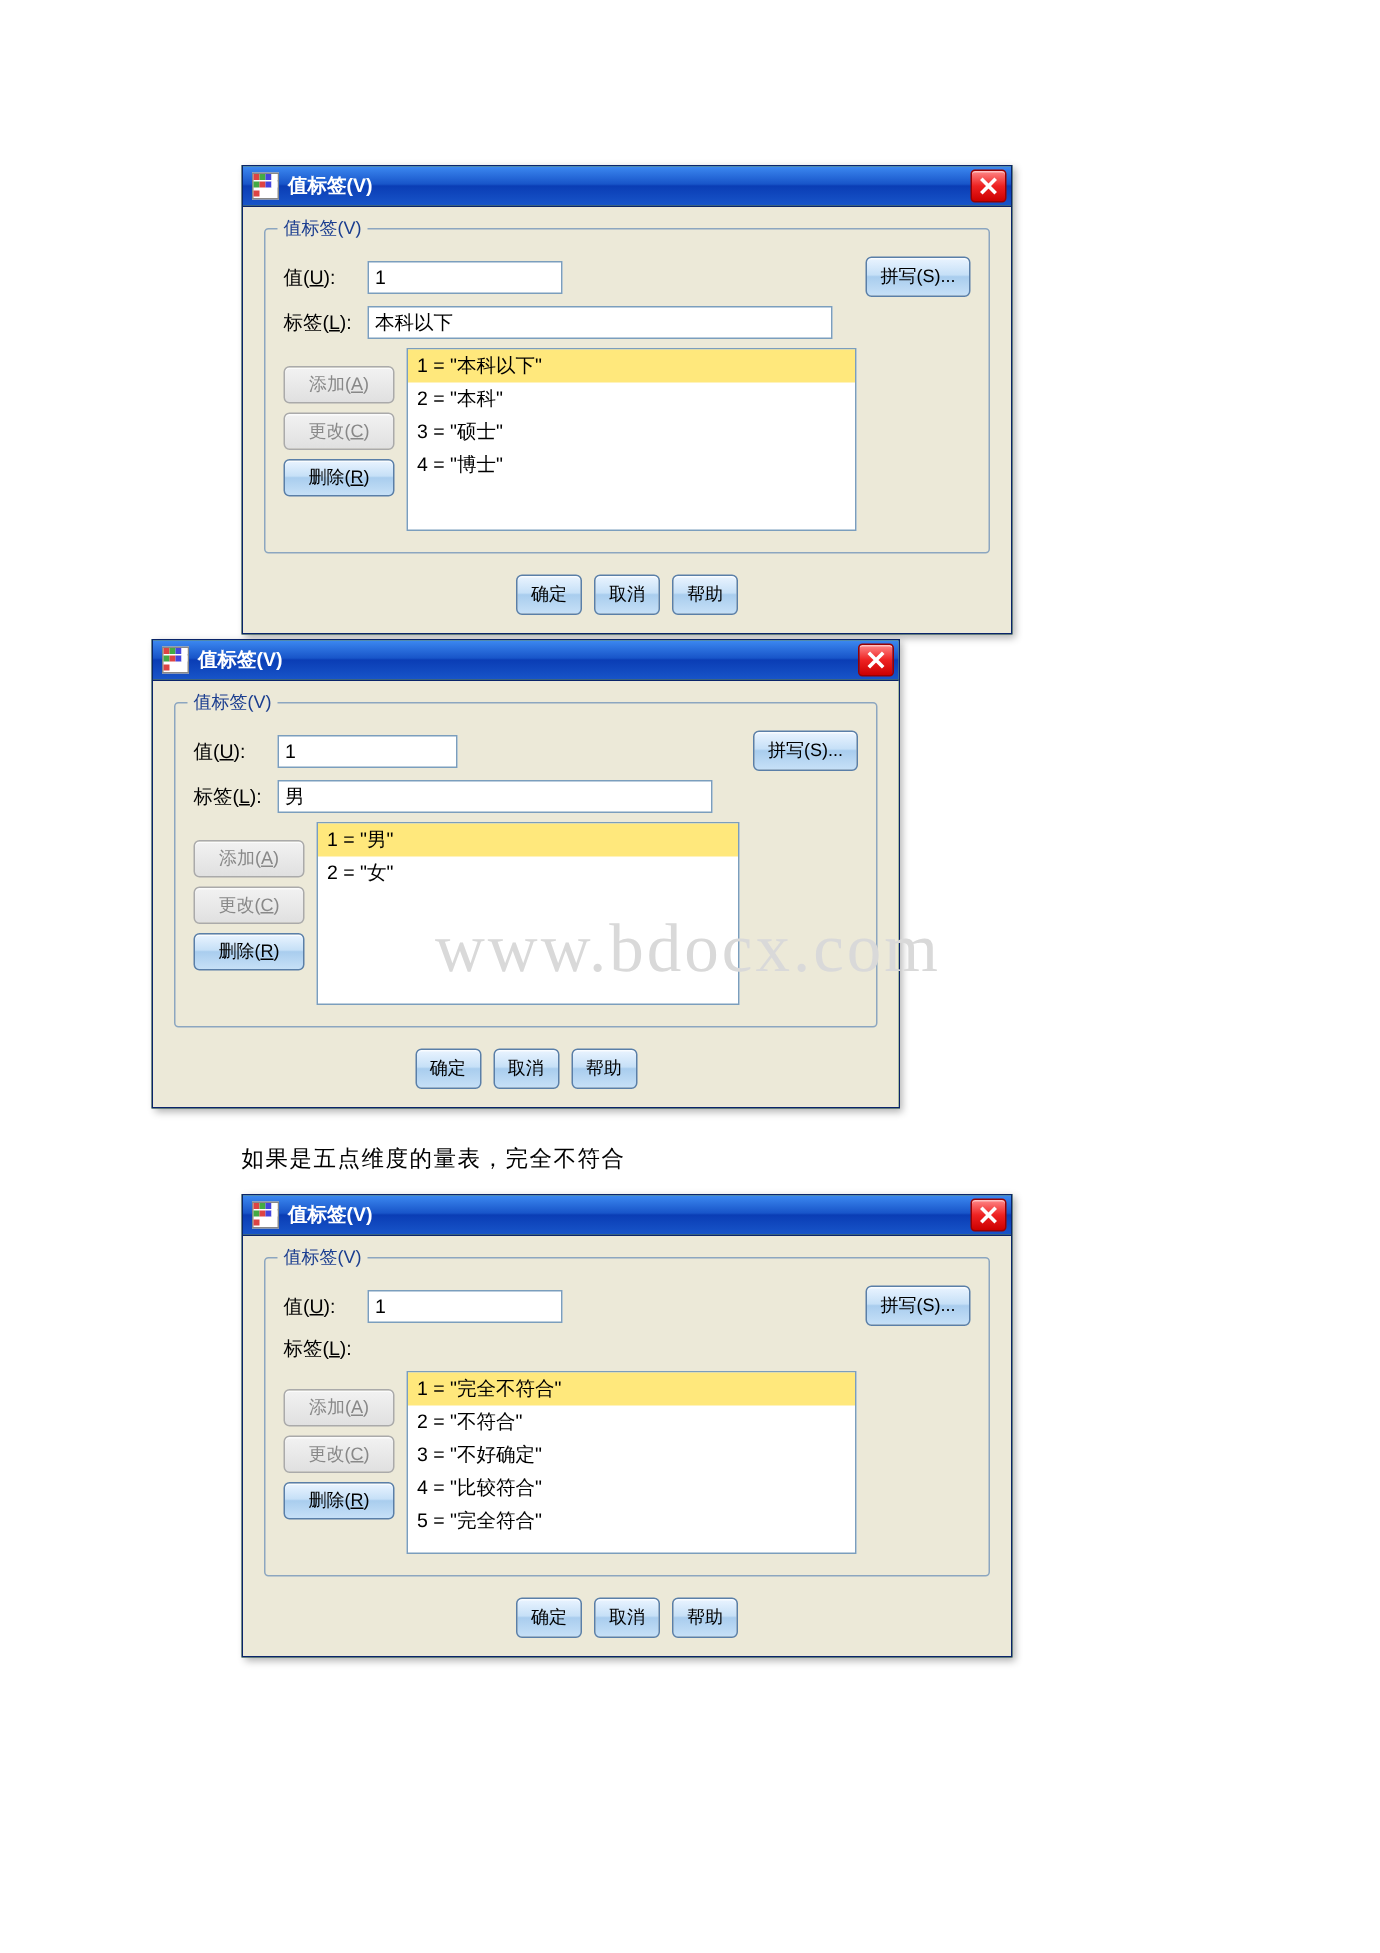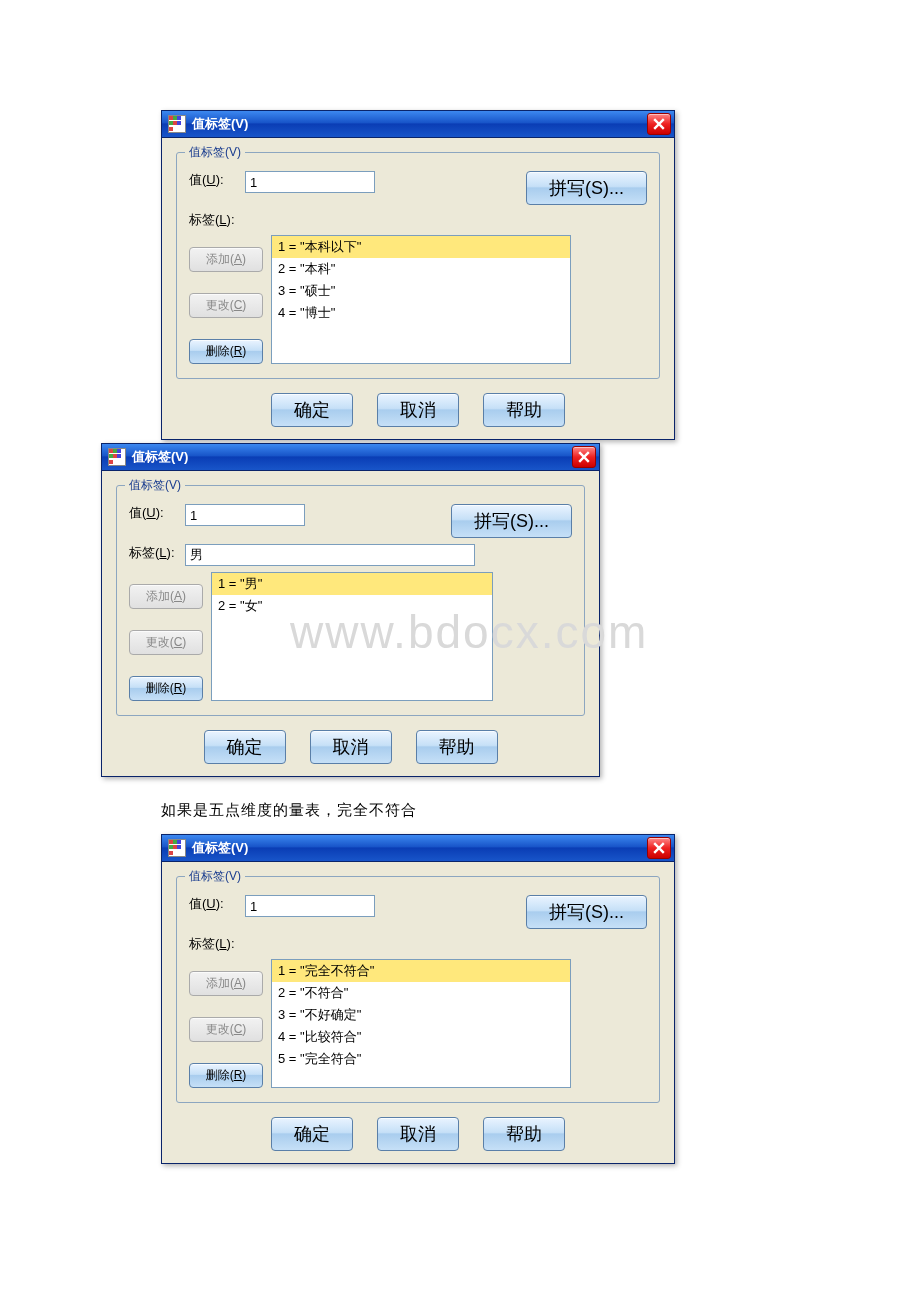--- a/index.html
+++ b/index.html
@@ -14,42 +14,42 @@
 .titlebar .ticon .r{background:#d44}
 .titlebar .ticon .g{background:#4a4}
 .titlebar .ticon .b{background:#44d}
 .titlebar .ticon .w{background:#fff}
 .titlebar .ttl{flex:1}
 .closebtn{width:22px;height:20px;background:linear-gradient(to bottom,#f88 0%,#e22 50%,#c00 100%);border:1px solid #900;border-radius:3px;display:flex;align-items:center;justify-content:center;box-shadow:inset 0 1px 0 rgba(255,255,255,0.5);cursor:pointer}
 .closebtn svg{width:12px;height:12px}
 .body{padding:14px 14px 12px 14px;background:#ece9d8}
 .groupbox{border:1px solid #8ca6c0;border-radius:3px;padding:18px 12px 14px 12px;position:relative;background:#ece9d8}
 .grouplabel{position:absolute;top:-9px;left:8px;background:#ece9d8;padding:0 4px;color:#1a3d8f;font-size:12px}
-.row{display:flex;margin-bottom:6px}
+.row{display:flex;align-items:center;margin-bottom:6px}
 .lbl{width:56px;text-align:left;color:#000}
 .lbl .ul{text-decoration:underline}
 .txt{border:1px solid #7b9ebd;background:#fff;height:22px;padding:2px 4px;font-size:13px;box-sizing:border-box}
 .txt.val{width:130px}
 .txt.lab{width:310px}
 .d2 .txt.val{width:120px}
 .d2 .txt.lab{width:290px}
 .spellbtn{margin-left:auto}
-.btn{background:linear-gradient(to bottom,#eaf4ff 0%,#c6e0f7 45%,#a9cdee 50%,#c6e0f7 100%);border:1px solid #5a7fa8;border-radius:4px;padding:4px 22px;font-size:18px;cursor:pointer;color:#000;box-shadow:inset 0 1px 0 rgba(255,255,255,0.7)}
+.btn{background:linear-gradient(to bottom,#eaf4ff 0%,#c6e0f7 45%,#a9cdee 50%,#c6e0f7 100%);border:1px solid #5a7fa8;border-radius:4px;padding:4px 9px;font-size:12px;cursor:pointer;color:#000;box-shadow:inset 0 1px 0 rgba(255,255,255,0.7)}
 .btn.disabled{color:#888;background:linear-gradient(to bottom,#f2f2f2 0%,#e0e0e0 100%);border-color:#aaa;cursor:default}
 .listarea{display:flex;margin-top:4px}
-.sidebtns{width:74px;display:flex;flex-direction:column;gap:21px;padding-top:12px}
+.sidebtns{width:74px;display:flex;flex-direction:column;gap:6px;padding-top:12px}
 .sidebtns .btn{padding:3px 6px;font-size:12px;white-space:nowrap}
 .sidebtns .btn .ul{text-decoration:underline}
 .listbox{border:1px solid #7b9ebd;background:#fff;margin-left:8px;flex:1;min-height:120px;max-width:298px;font-size:13px}
 .d2 .listbox{max-width:280px}
 .listitem{padding:2px 6px;white-space:nowrap}
 .listitem.sel{background:#ffe87c}
-.dlgbtns{display:flex;justify-content:center;gap:24px;margin-top:14px}
+.dlgbtns{display:flex;justify-content:center;gap:8px;margin-top:14px}
 .between-text{margin:24px 0 14px 65px;font-size:15px;color:#000;letter-spacing:1px}
-.watermark{position:absolute;pointer-events:none;color:#d9d9d9;font-size:46px;font-family:Liberation Sans, sans-serif;letter-spacing:2px;z-index:999}
+.watermark{position:absolute;pointer-events:none;color:#d9d9d9;font-size:46px;font-family:Liberation Serif, serif;letter-spacing:2px;z-index:999}
 .wm1{left:290px;top:605px}
 .container{position:relative}
 </style>
 </head>
 <body>
 
 <div class="page container">
 <div class="watermark wm1">www.bdocx.com</div>
 
 <div class="dialog d1">
@@ -75,20 +75,21 @@
   <div class="body">
     <div class="groupbox">
       <span class="grouplabel">值标签(V)</span>
       <div class="row">
         <span class="lbl"><span>值(</span><span class="ul">U</span><span>):</span></span>
         <input class="txt val" value="1" style="">
         <button class="btn spellbtn">拼写(S)...</button>
       </div>
       <div class="row">
         <span class="lbl"><span>标签(</span><span class="ul">L</span><span>):</span></span>
+        <input class="txt lab" value="本科以下" style="">
       </div>
       <div class="listarea">
         <div class="sidebtns">
           <button class="btn disabled"><span>添加(</span><span class="ul">A</span><span>)</span></button>
           <button class="btn disabled"><span>更改(</span><span class="ul">C</span><span>)</span></button>
           <button class="btn"><span>删除(</span><span class="ul">R</span><span>)</span></button>
         </div>
         <div class="listbox">
           <div class="listitem sel">1 = "本科以下"</div>
           <div class="listitem">2 = "本科"</div>

